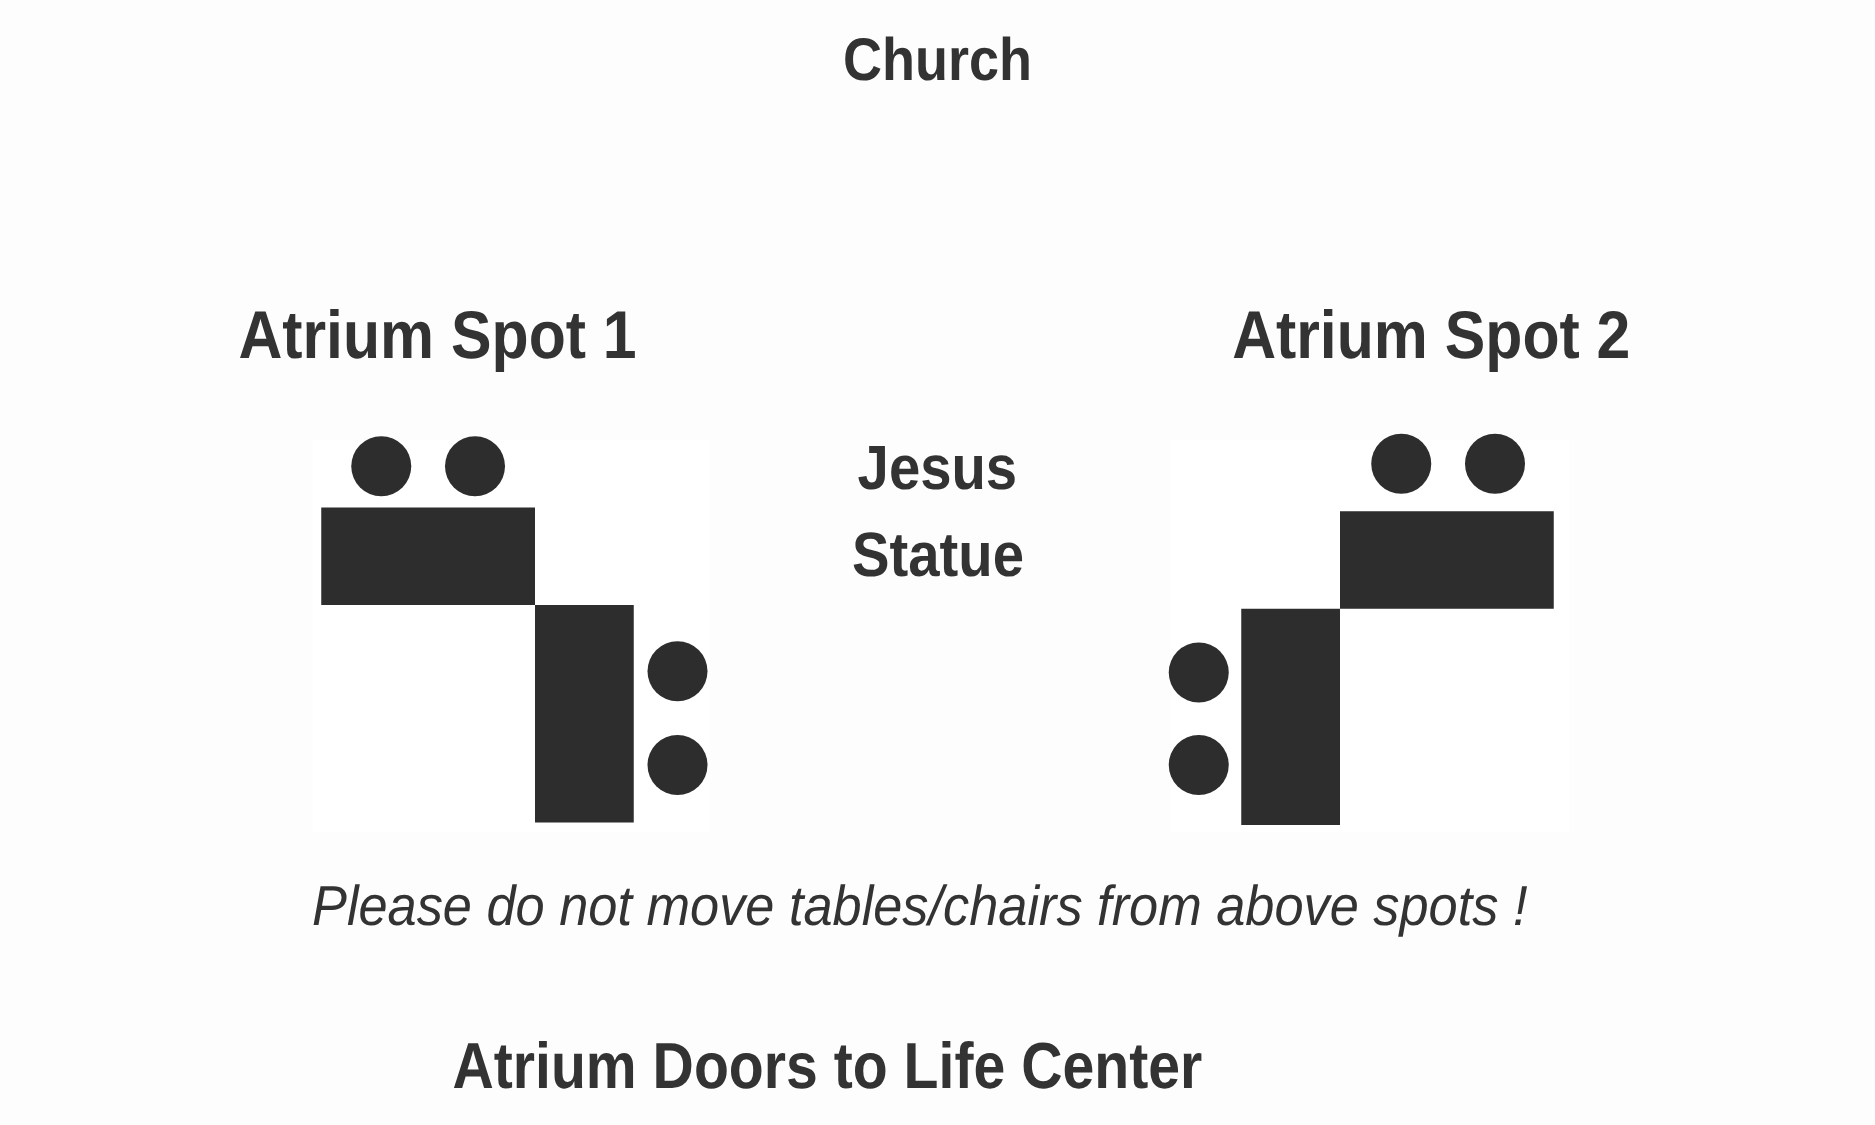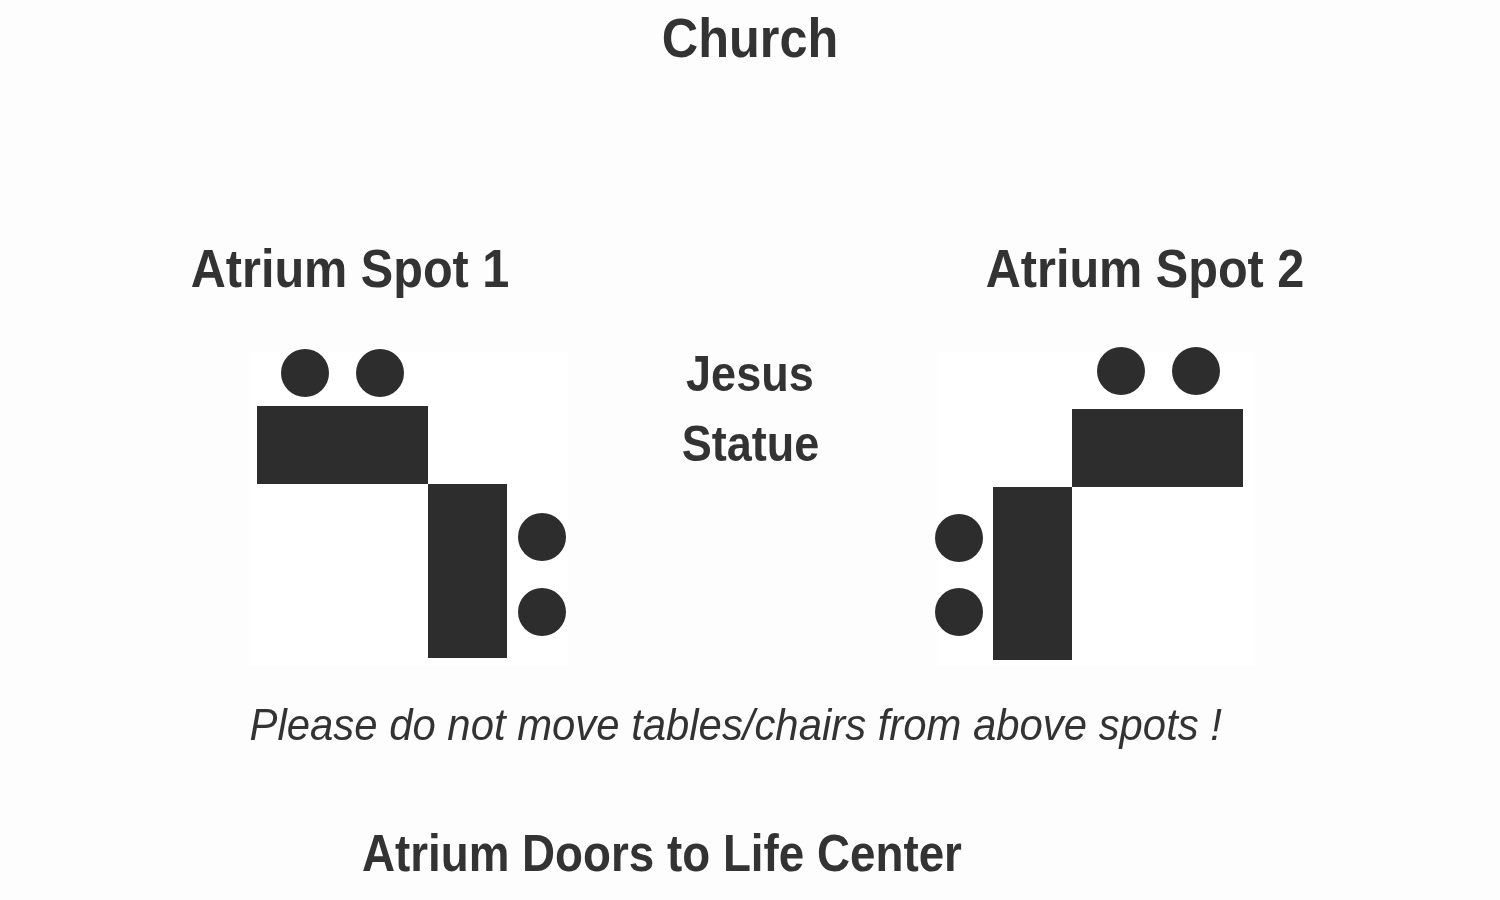--- a/index.html
+++ b/index.html
@@ -20,24 +20,24 @@
     text-align: center;
     line-height: 1.2;
     white-space: nowrap;
   }
   .cond {
     display: inline-block;
     transform: scaleX(0.9);
     transform-origin: 50% 50%;
   }
   .title-church {
-    top: 4px;
+    top: 20px;
     left: 0;
     width: 1500px;
-    font-size: 56px;
+    font-size: 48px;
     font-weight: bold;
   }
   .spot-label {
     top: 236px;
     width: 700px;
     font-size: 54px;
     font-weight: bold;
   }
   .spot-label-1 { left: 0; }
   .spot-label-2 { left: 795px; }

